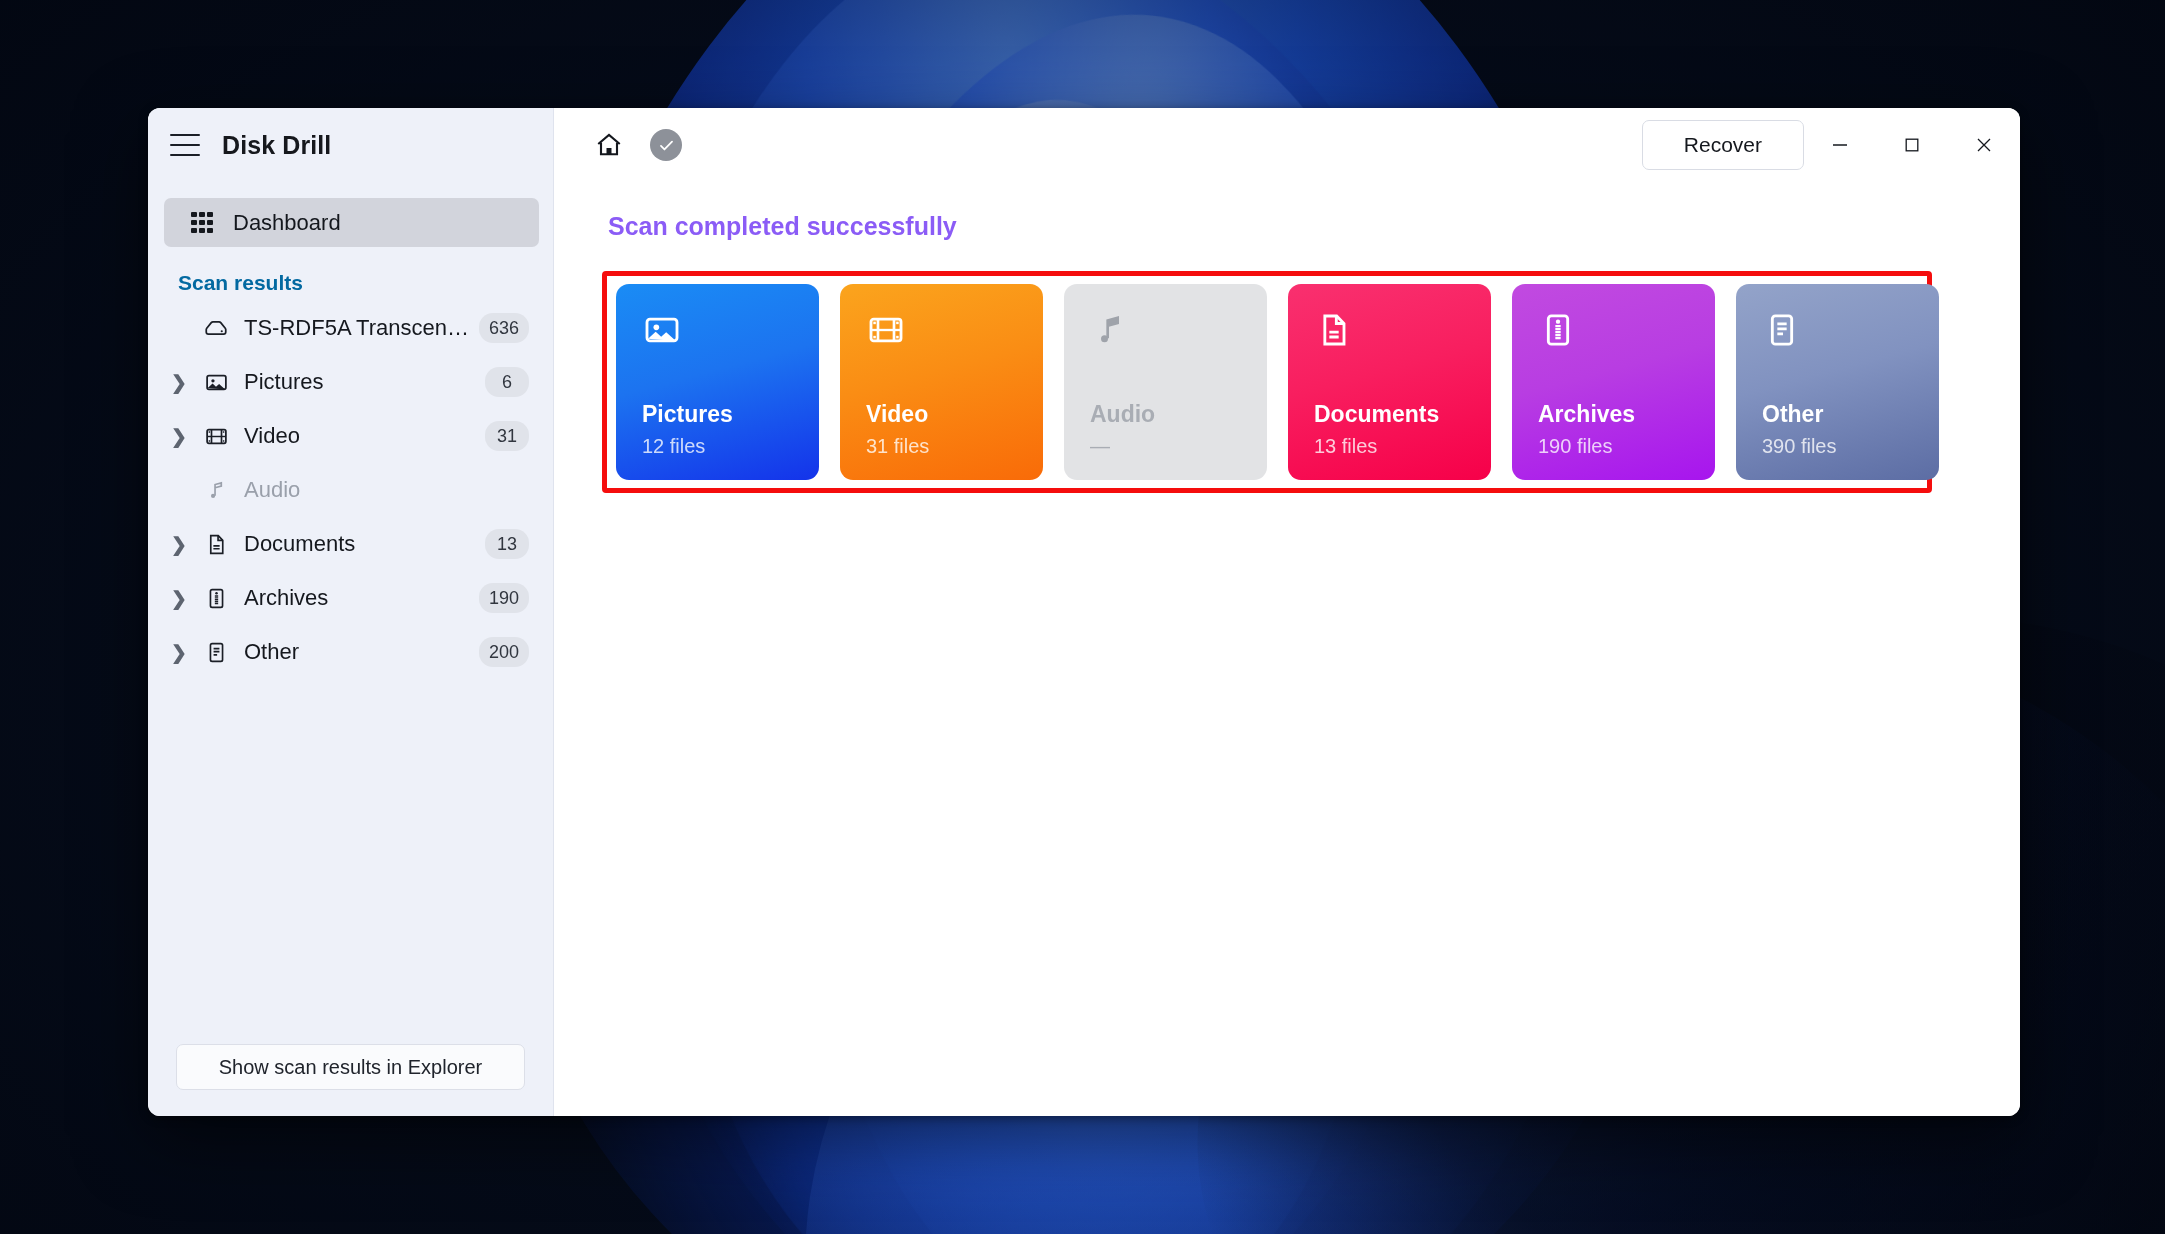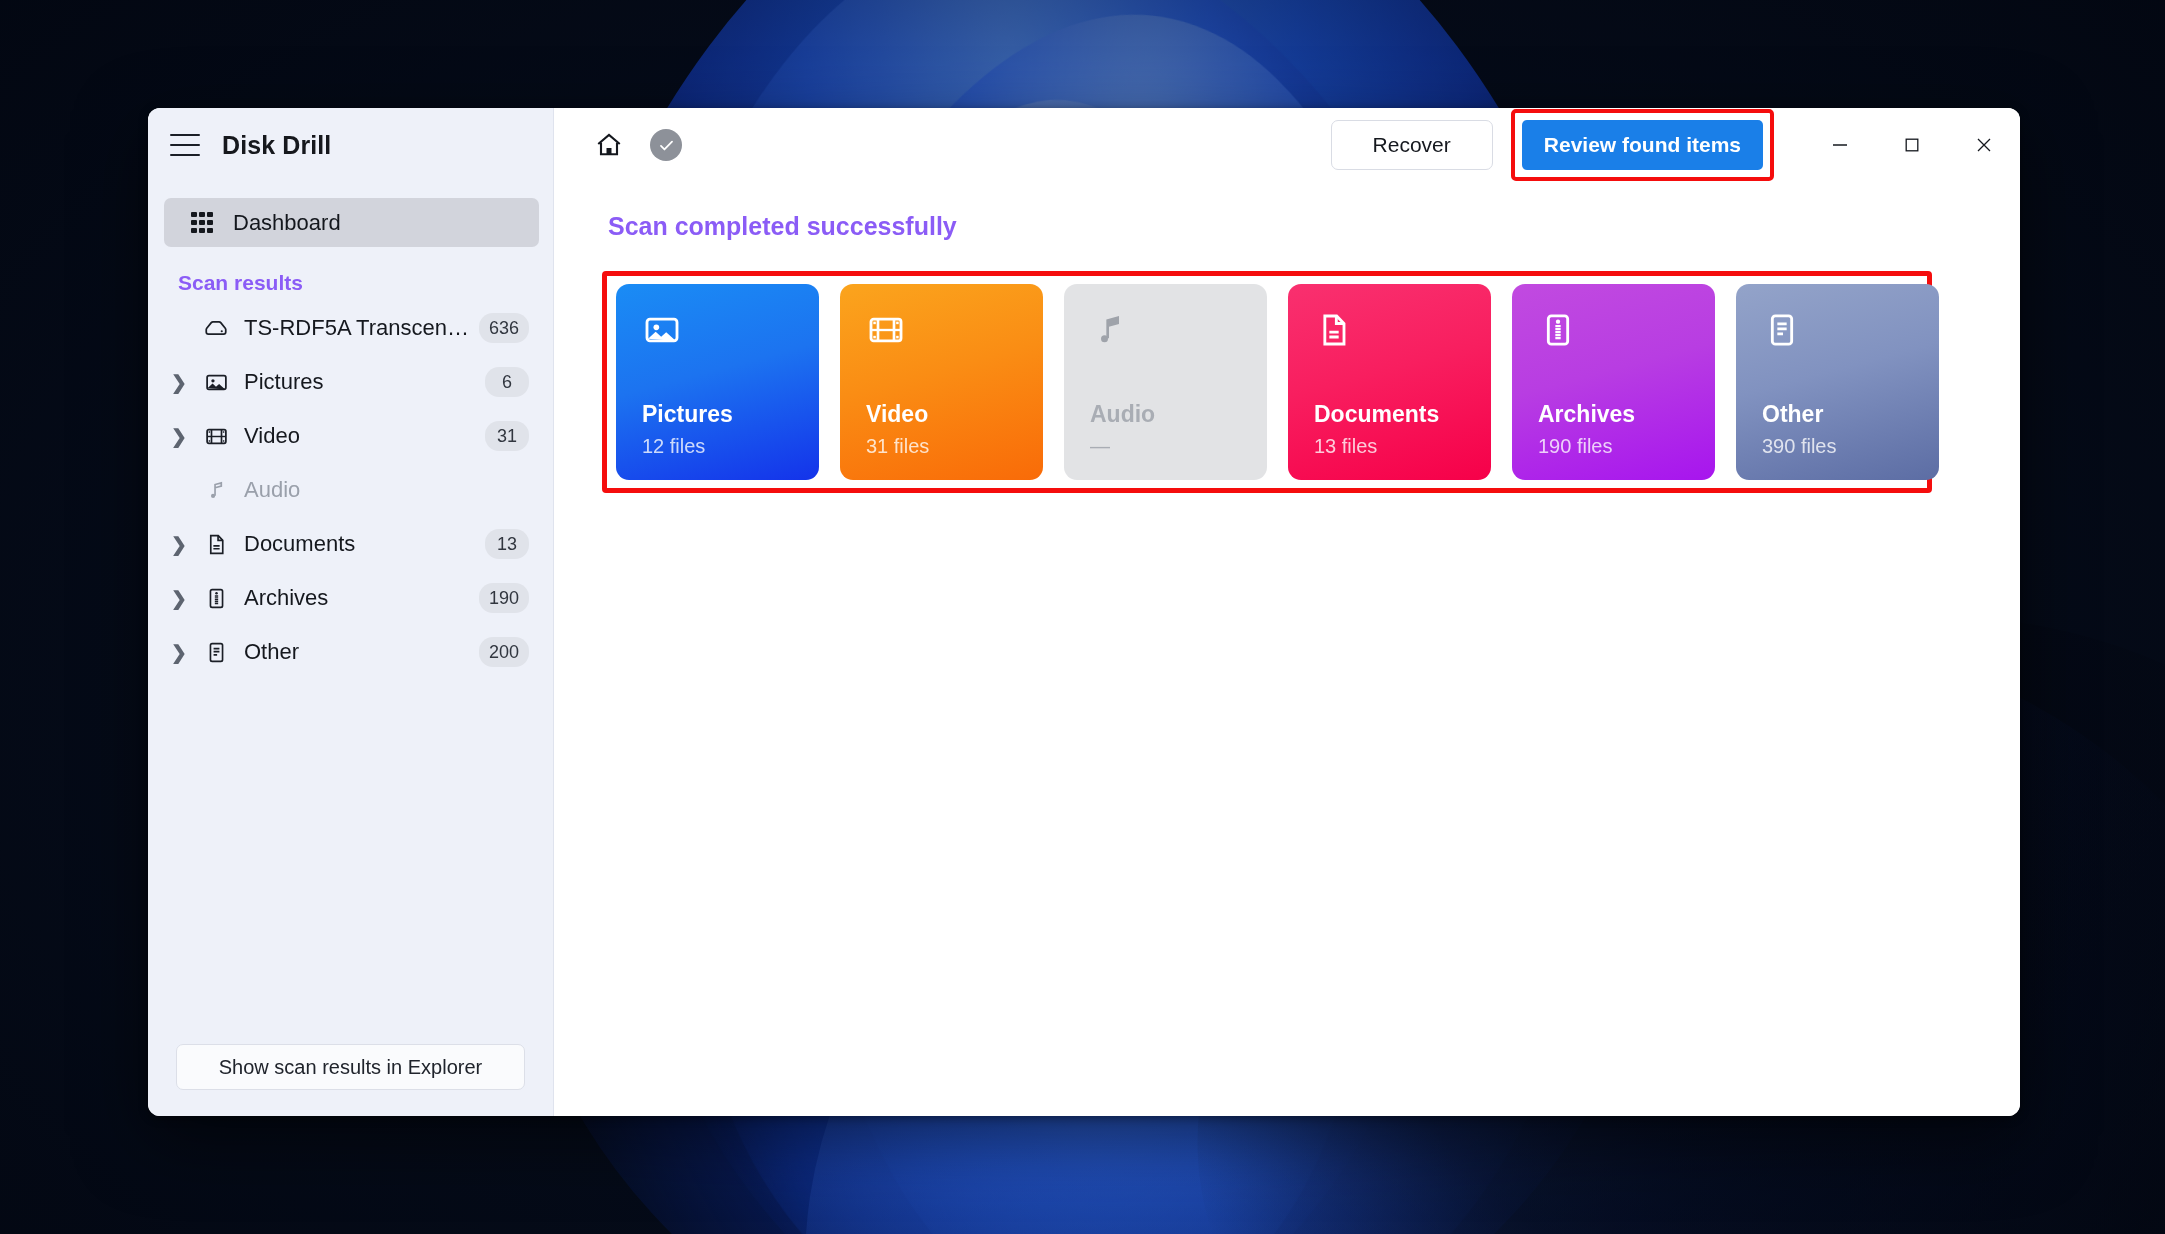--- a/index.html
+++ b/index.html
@@ -142,21 +142,21 @@
     display: grid;
     grid-template-columns: repeat(3, 1fr);
     grid-template-rows: repeat(3, 1fr);
     gap: 2.6px;
   }
   .grid-icon span { background: #15181e; border-radius: 1px; }
 
   .section-title {
     font-size: 21px;
     font-weight: 700;
-    color: #8b5cf6;
+    color: #0369a1;
     padding: 24px 0 6px 30px;
   }
 
   .tree { padding: 0 14px 0 14px; }
   .tree-row {
     height: 54px;
     display: flex;
     align-items: center;
     border-radius: 7px;
     cursor: pointer;
@@ -505,23 +505,20 @@
           </svg>
         </div>
         <div class="check-circle">
           <svg width="19" height="19" viewBox="0 0 24 24" fill="none" stroke="#ffffff" stroke-width="2.2" stroke-linecap="round" stroke-linejoin="round">
             <path d="M5 12.6l4.4 4.4L19 7.2"></path>
           </svg>
         </div>
 
         <div class="tb-right">
           <button id="recover-btn">Recover</button>
-          <div class="review-wrap">
-            <button id="review-btn">Review found items</button>
-          </div>
           <div class="win-btn">
             <svg width="18" height="18" viewBox="0 0 18 18">
                 <path d="M2 9h14" stroke="#15181e" stroke-width="1.3"></path>
               </svg>
           </div>
           <div class="win-btn">
             <svg width="18" height="18" viewBox="0 0 18 18">
                 <rect x="3.2" y="3.2" width="11.6" height="11.6" fill="none" stroke="#15181e" stroke-width="1.3"></rect>
               </svg>
           </div>

